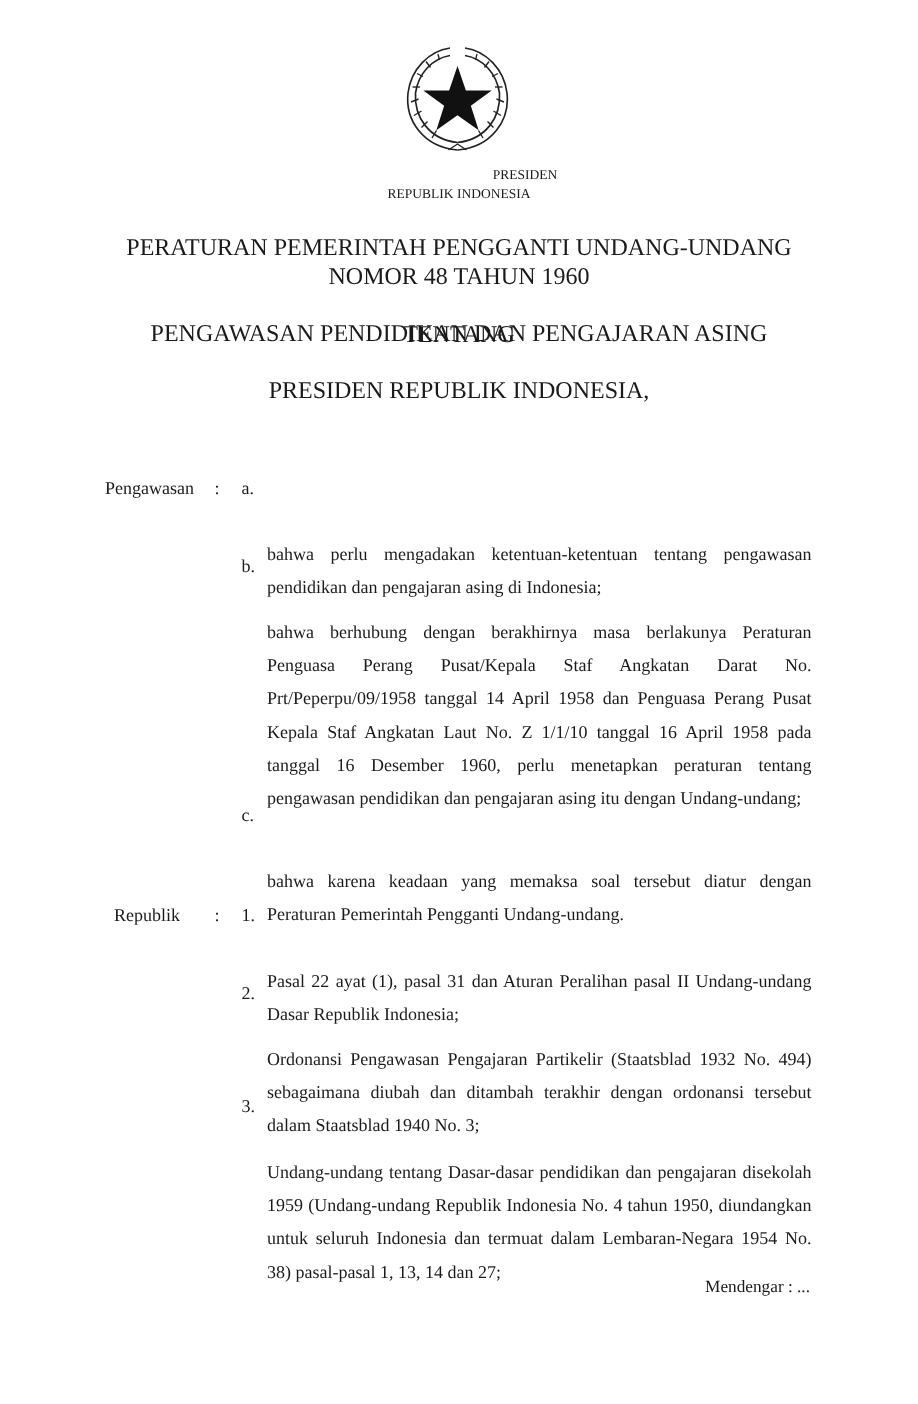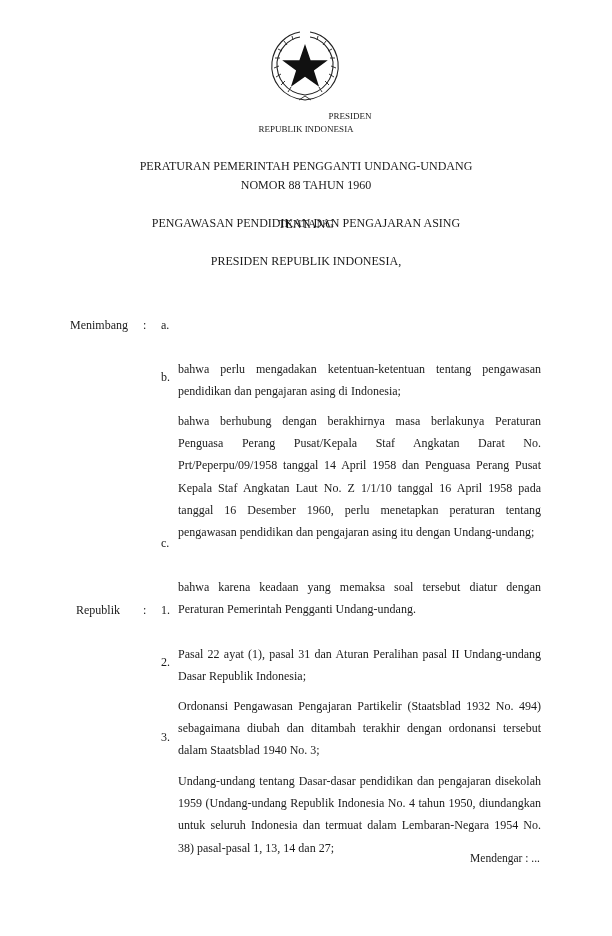--- a/index.html
+++ b/index.html
@@ -3,21 +3,21 @@
 <meta charset="utf-8">
 <style>
   html, body { margin: 0; padding: 0; background: #ffffff; }
   body {
     width: 612px; height: 936px; position: relative; overflow: hidden;
     font-family: "Liberation Serif", "DejaVu Serif", serif;
     color: #1a1a1a;
   }
   .emblem { position: absolute; left: 266px; top: 28px; width: 78px; height: 78px; }
   .head-small { position: absolute; left: 0; width: 612px; text-align: center; font-size: 9px; line-height: 11px; }
-  .title-line { position: absolute; left: 0; width: 612px; text-align: center; font-size: 12px; line-height: 14px; }
+  .title-line { position: absolute; left: 0; width: 612px; text-align: center; font-size: 16px; line-height: 14px; }
   .label { position: absolute; left: 70px; width: 80px; font-size: 12px; }
   .colon { position: absolute; font-size: 12px; }
   .marker { position: absolute; left: 0; font-size: 12px; }
   .item { position: absolute; left: 161px; width: 380px; font-size: 12px; }
   .item .marker { left: 0; }
   .item .text { margin-left: 17px; text-align: justify; line-height: 22.2px; margin-top: 44px; }
   .footer-next { position: absolute; right: 72px; top: 852px; font-size: 11.5px; }
 </style>
 </head>
 <body>
@@ -50,26 +50,26 @@
       <path d="M33 72 L39 68 L45 72" fill="none"></path>
     </g>
     <polygon fill="#111" points="39,16 44.6,32.3 61.8,32.3 47.9,42.5 53.1,58.8 39,48.8 24.9,58.8 30.1,42.5 16.2,32.3 33.4,32.3"></polygon>
   </svg>
 </div>
 
 <div class="head-small" style="top:111px;padding-left:44px;">PRESIDEN</div>
 <div class="head-small" style="top:124px;">REPUBLIK INDONESIA</div>
 
 <div class="title-line" style="top:159px;">PERATURAN PEMERINTAH PENGGANTI UNDANG-UNDANG</div>
-<div class="title-line" style="top:178px;">NOMOR 88 TAHUN 1960</div>
+<div class="title-line" style="top:178px;">NOMOR 48 TAHUN 1960</div>
 <div class="title-line" style="top:197px;margin-top:20px;">TENTANG</div>
 <div class="title-line" style="top:216px;">PENGAWASAN PENDIDIKAN DAN PENGAJARAN ASING</div>
 <div class="title-line" style="top:254px;">PRESIDEN REPUBLIK INDONESIA,</div>
 
-<div class="label" style="top:318px;">Menimbang</div>
+<div class="label" style="top:318px;">Pengawasan</div>
 <div class="colon" style="left:143px; top:318px;">:</div>
 
 <div class="item" style="top:314px;">
   <span class="marker" style="top:4px;">a.</span>
   <div class="text">bahwa perlu mengadakan ketentuan-ketentuan tentang pengawasan pendidikan dan pengajaran asing di Indonesia;</div>
 </div>
 <div class="item" style="top:366px;">
   <span class="marker" style="top:4px;">b.</span>
   <div class="text">bahwa berhubung dengan berakhirnya masa berlakunya Peraturan Penguasa Perang Pusat/Kepala Staf Angkatan Darat No. Prt/Peperpu/09/1958 tanggal 14 April 1958 dan Penguasa Perang Pusat Kepala Staf Angkatan Laut No. Z 1/1/10 tanggal 16 April 1958 pada tanggal 16 Desember 1960, perlu menetapkan peraturan tentang pengawasan pendidikan dan pengajaran asing itu dengan Undang-undang;</div>
 </div>

